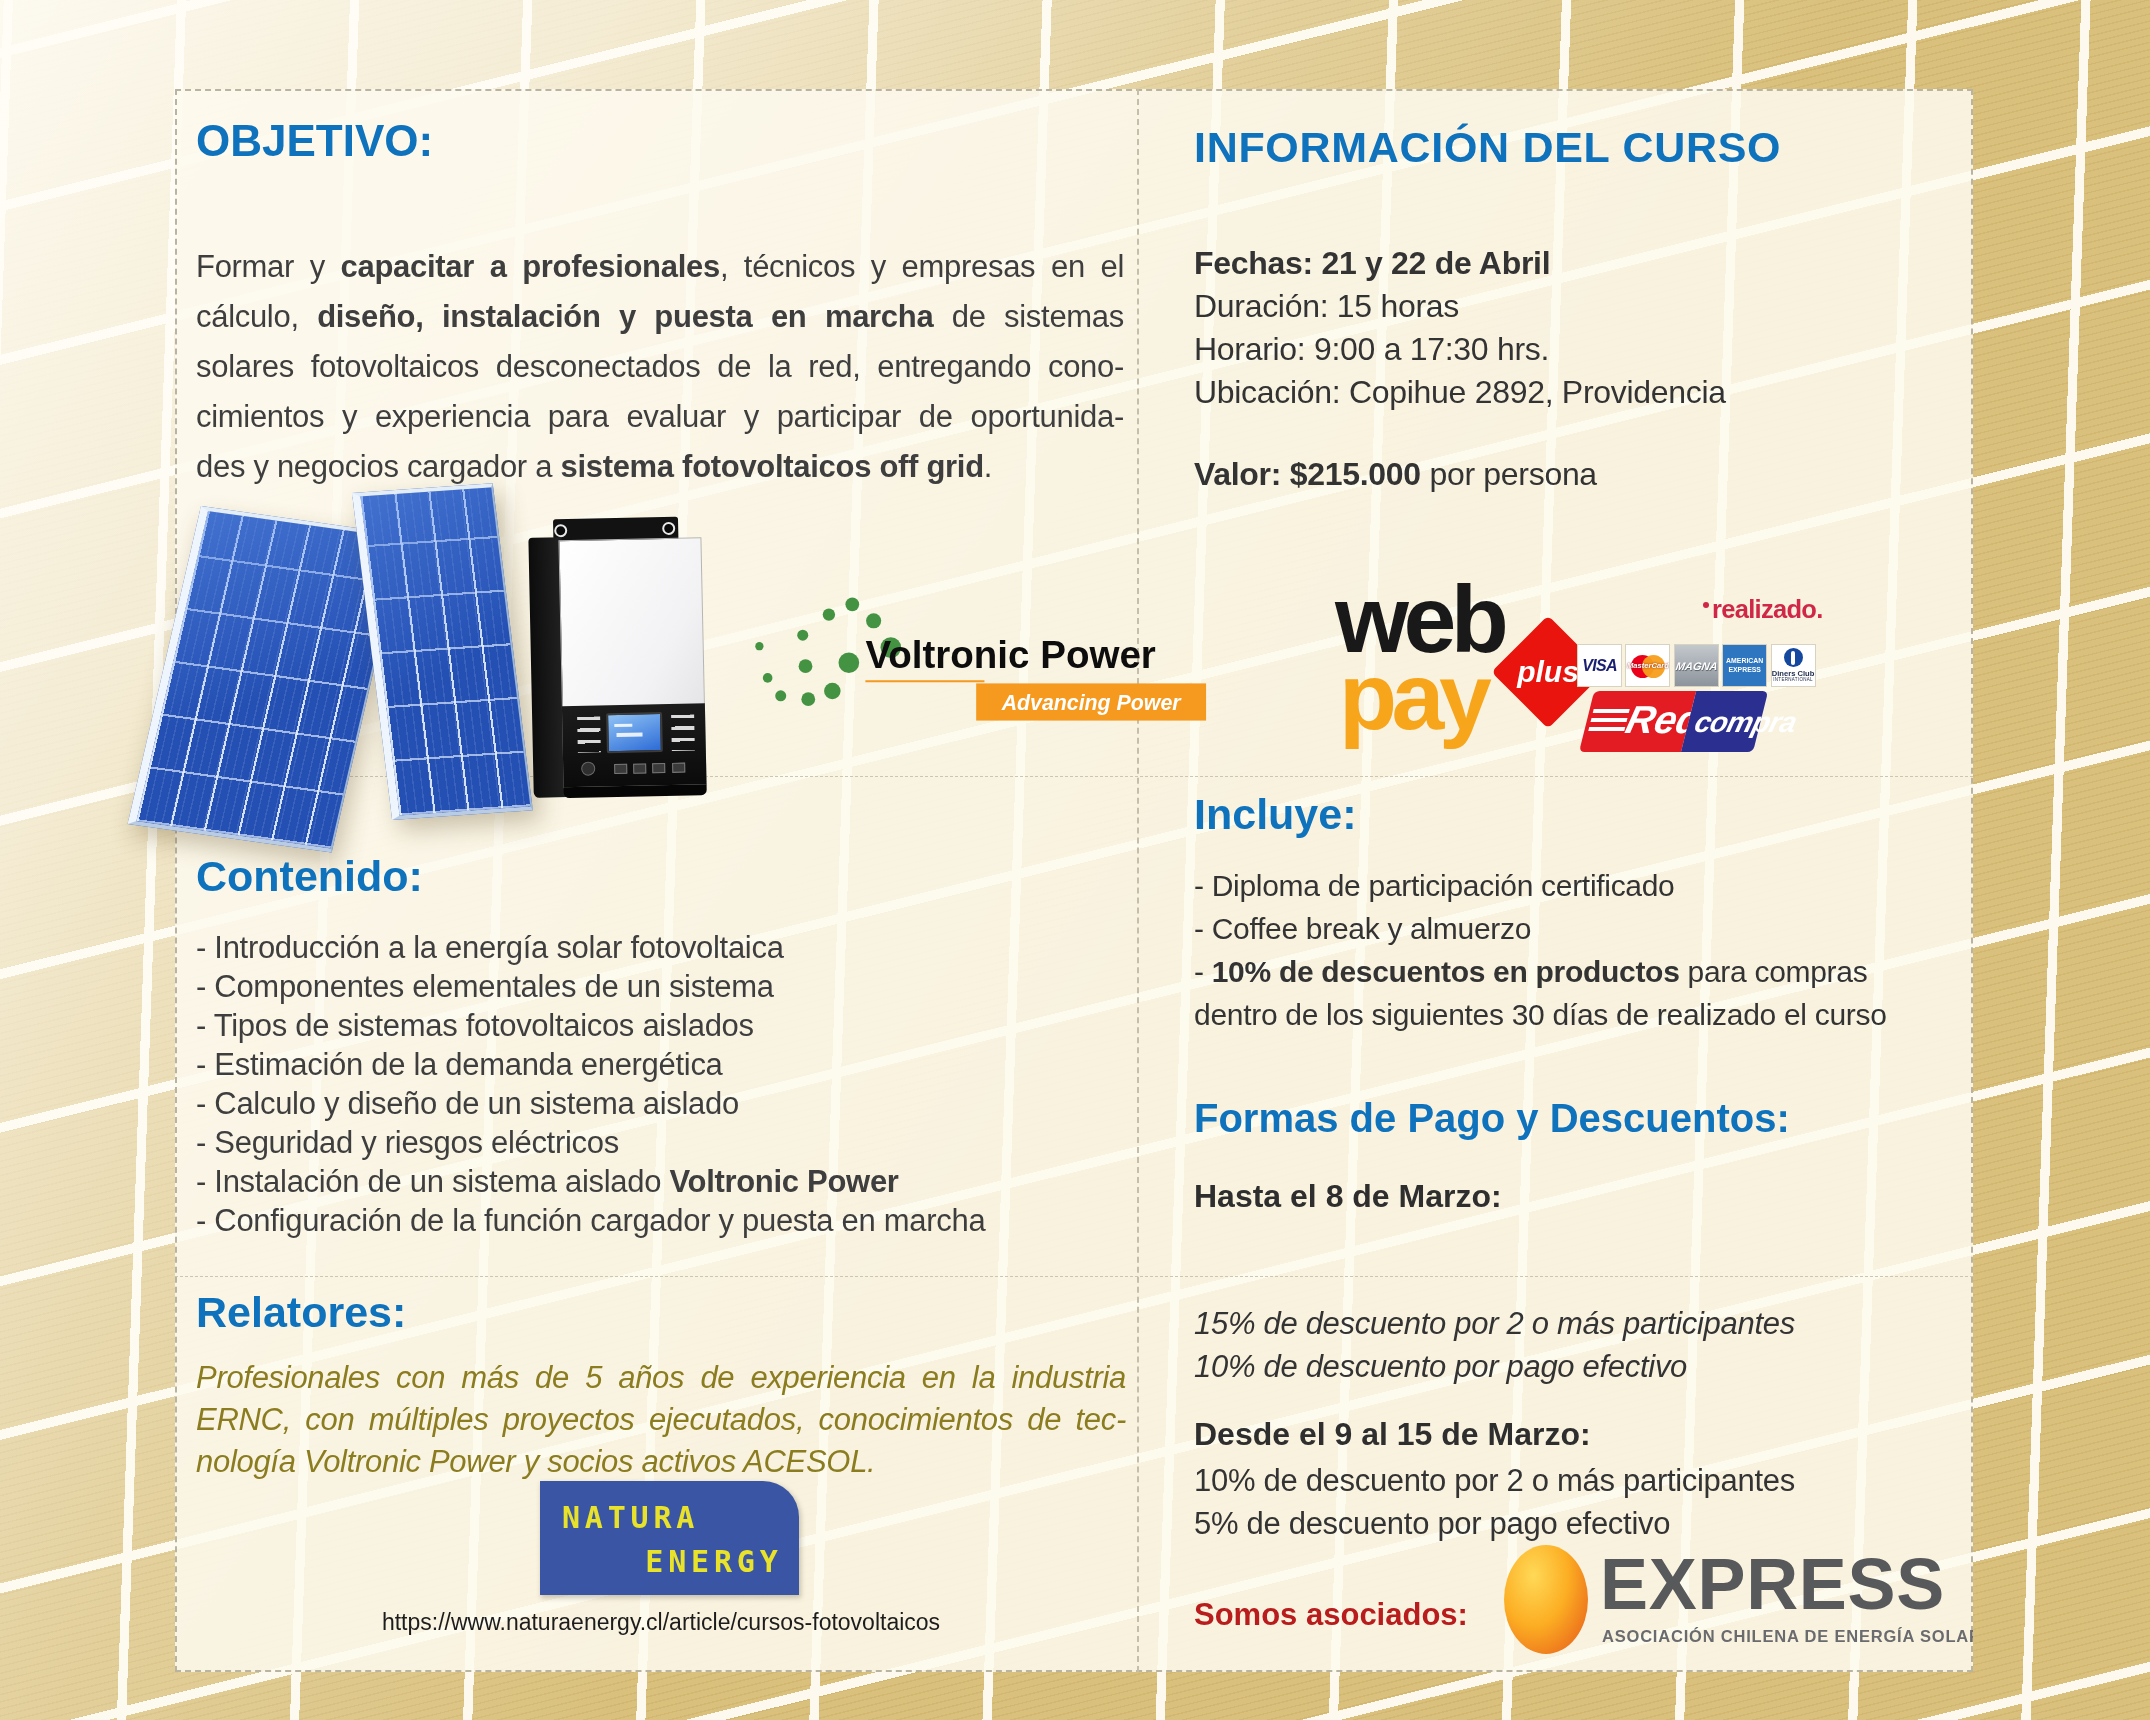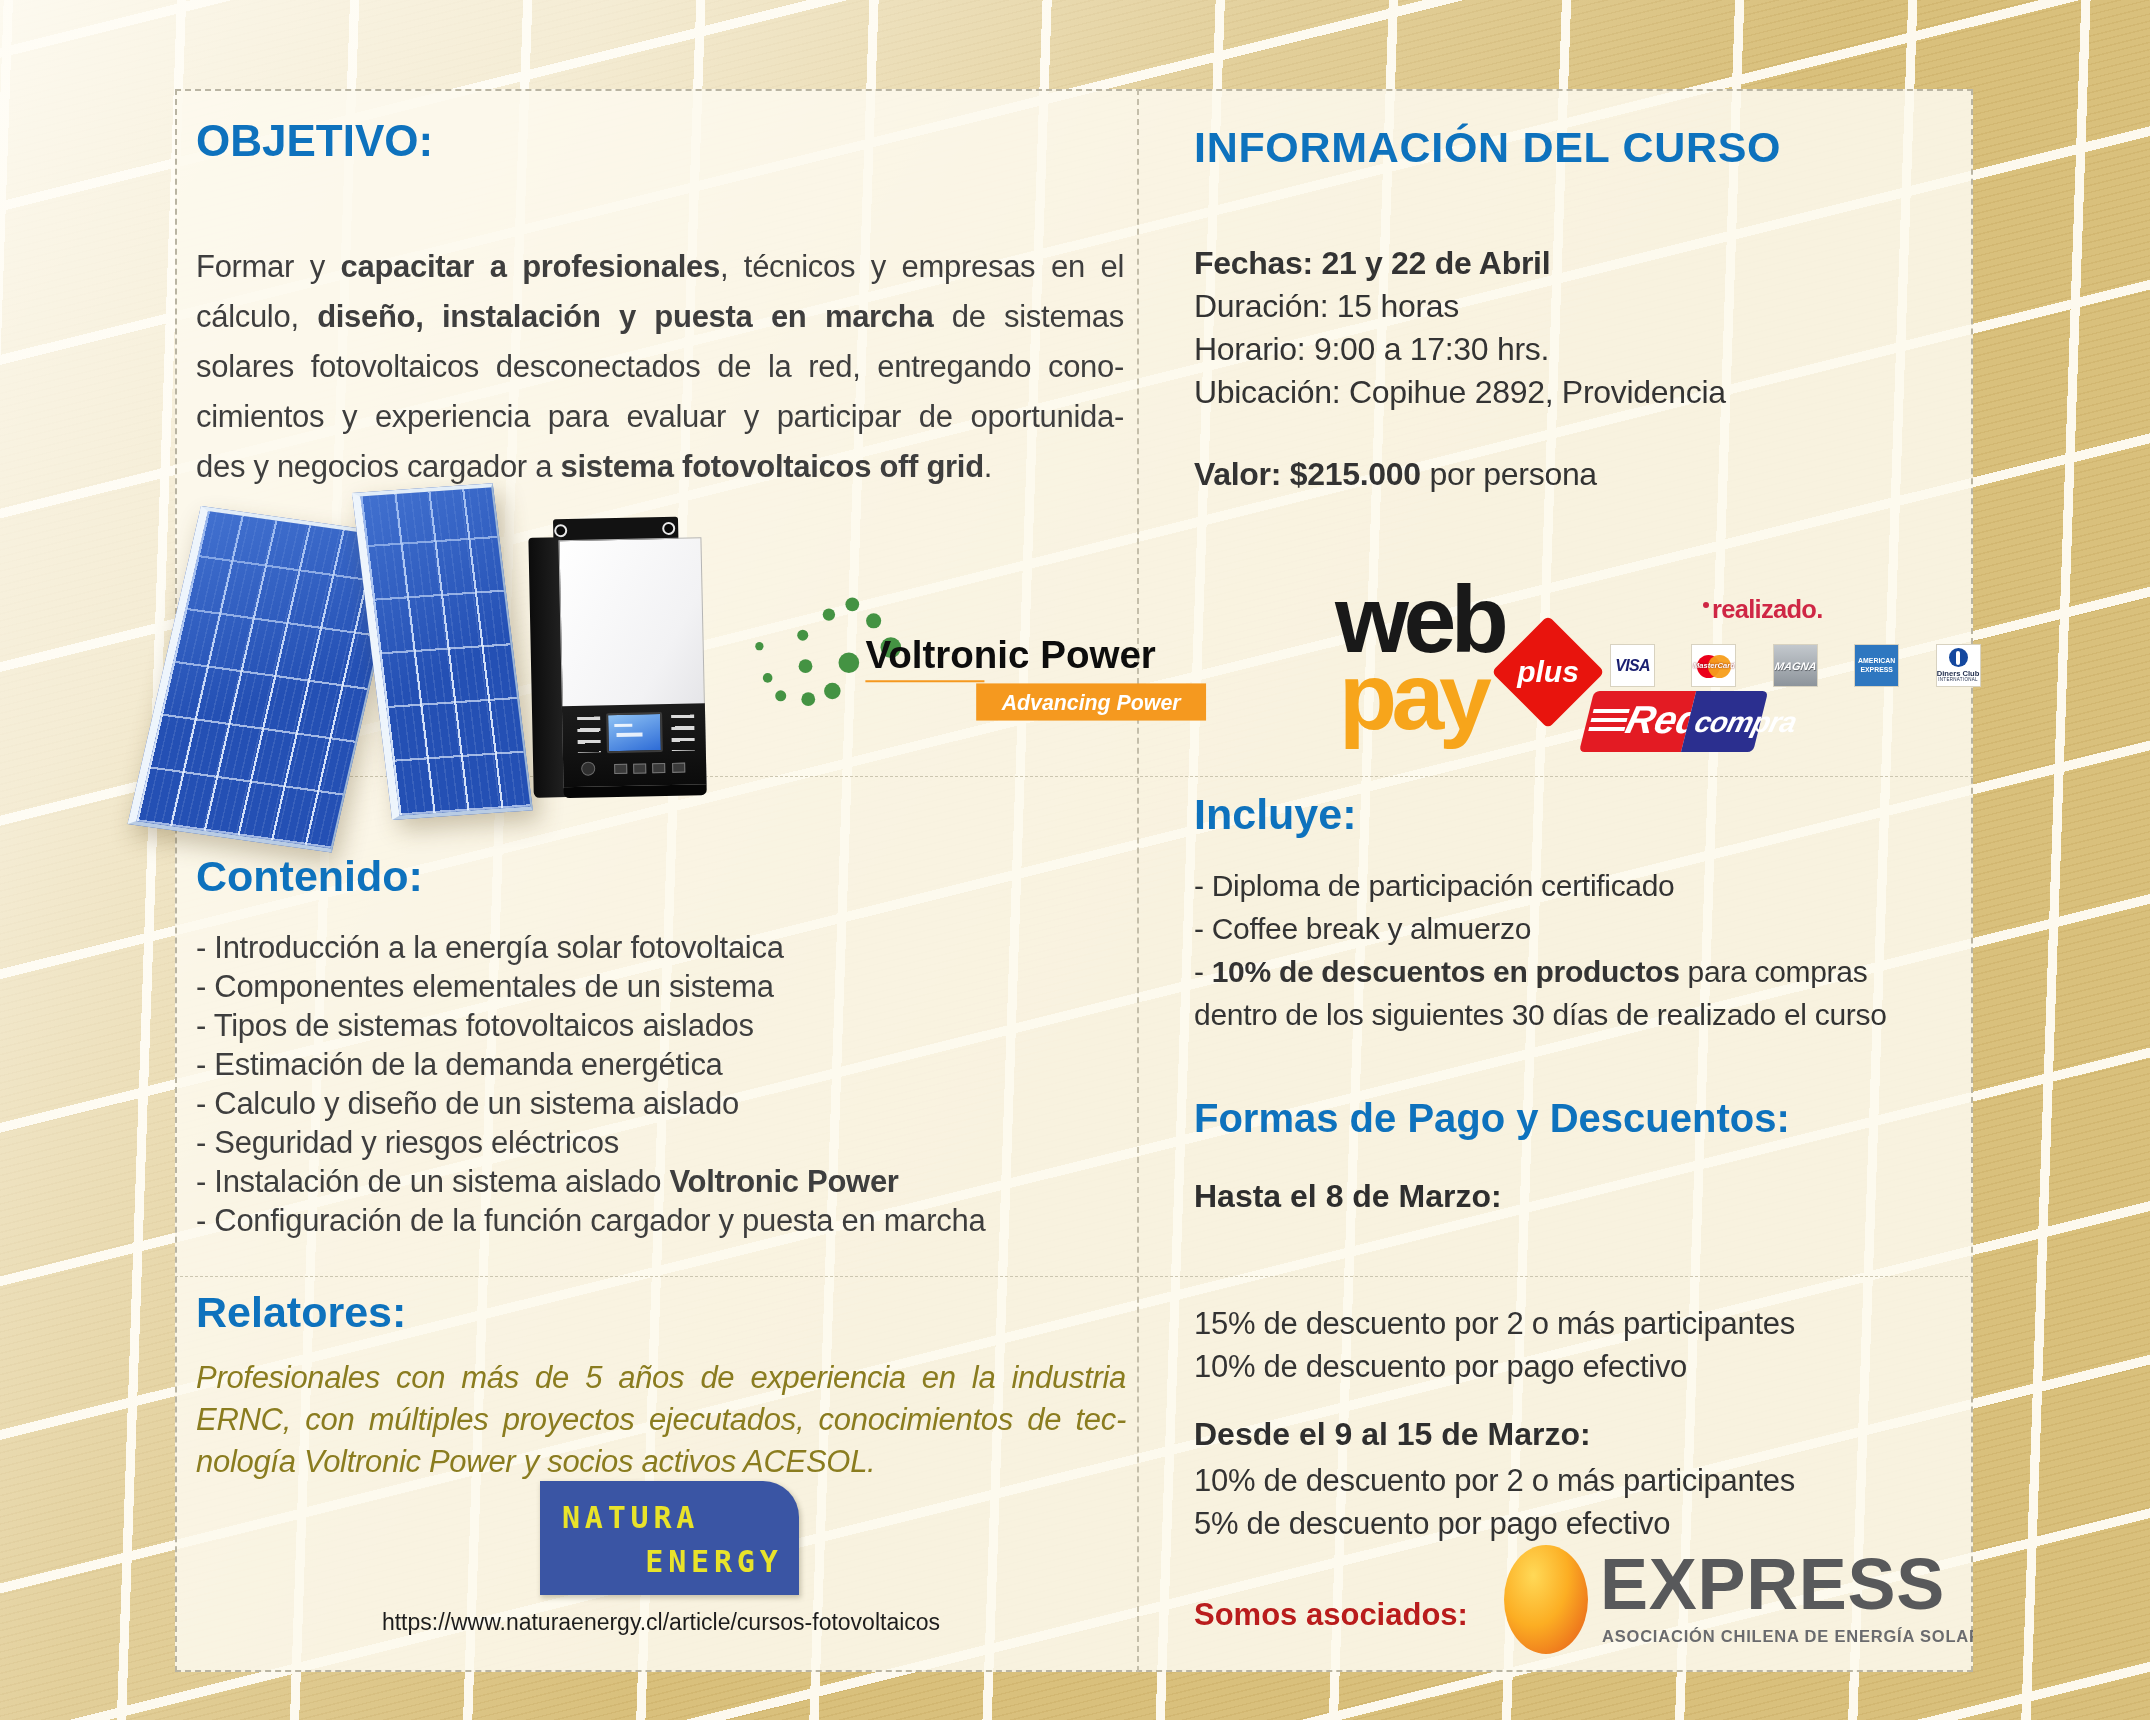--- a/index.html
+++ b/index.html
@@ -42,21 +42,21 @@
   #formas-title{left:1194px;top:1096px;font-size:40px;}
   #objetivo-par{left:196px;top:242px;width:928px;font-size:31px;line-height:50px;color:#3e3e3e;letter-spacing:-0.3px;}
   .just .line{text-align:justify;text-align-last:justify;}
   .just .line:last-child{text-align-last:left;}
   #contenido-list{left:196px;top:928px;width:943px;font-size:31px;line-height:39px;color:#3e3e3e;letter-spacing:-0.3px;}
   #relatores-par{left:196px;top:1357px;width:930px;font-size:31px;line-height:42px;color:#8a7c1f;font-style:italic;letter-spacing:-0.3px;}
   #course-details{left:1194px;top:242px;width:781px;font-size:32px;line-height:43px;color:#333;letter-spacing:-0.3px;}
   #valor-line{left:1194px;top:456px;font-size:32px;color:#333;letter-spacing:-0.3px;}
   #incluye-list{left:1194px;top:864px;width:785px;font-size:30px;line-height:43px;color:#333;letter-spacing:-0.3px;}
   #hasta-title{left:1194px;top:1178px;font-size:32px;font-weight:bold;color:#2e2e2e;}
-  #discounts-1{left:1194px;top:1302px;width:785px;font-size:31px;line-height:43px;color:#333;letter-spacing:-0.3px;}
+  #discounts-1{left:1194px;top:1302px;width:785px;font-size:31px;line-height:43px;color:#333;letter-spacing:-0.3px;font-style:italic;}
   #desde-title{left:1194px;top:1416px;font-size:32px;font-weight:bold;color:#2e2e2e;}
   #discounts-2{left:1194px;top:1459px;width:785px;font-size:31px;line-height:43px;color:#333;letter-spacing:-0.3px;}
   #somos-label{left:1194px;top:1597px;font-size:31px;font-weight:bold;color:#b91c1c;}
   #natura-url{left:196px;top:1609px;width:930px;text-align:center;font-size:23px;color:#1c1c1c;}
   
   .pv-panel{
     box-sizing:border-box;
     background-color:#2450b4;
     background-image:
       linear-gradient(155deg,rgba(90,140,230,0.55) 0%,rgba(30,70,160,0) 55%),
@@ -91,21 +91,21 @@
   #voltronic-logo{left:747px;top:582px;width:468px;height:145px;}
   
   #webpay-cluster{left:1335px;top:577px;width:647px;height:193px;}
   .wp-web{position:absolute;left:0;top:-5.5px;font-size:95px;line-height:1;font-weight:bold;letter-spacing:-5.5px;color:#191919;}
   .wp-pay{position:absolute;left:4.1px;top:72px;font-size:95px;line-height:1;font-weight:bold;letter-spacing:-5.5px;color:#f7a51b;}
   .wp-plus{position:absolute;left:173px;top:55px;width:80px;height:80px;background:#e8140d;transform:rotate(45deg);border-radius:5.5px;}
   .wp-plus span{position:absolute;inset:0;display:flex;align-items:center;justify-content:center;transform:rotate(-45deg);color:#fff;font-weight:bold;font-style:italic;font-size:30px;}
   .wp-transbank{position:absolute;left:368px;top:18px;font-size:25.5px;font-weight:bold;color:#cf2745;letter-spacing:-0.7px;}
   .wp-transbank::before{content:"";display:inline-block;width:6.2px;height:6.2px;border-radius:50%;background:#cf2745;margin-right:2.8px;vertical-align:9.6px;}
   .cards{position:absolute;left:242px;top:67px;display:flex;gap:3.4px;}
-  .card{width:45px;height:43px;background:#fff;border:0.7px solid #d8d2c0;box-sizing:border-box;display:flex;flex-direction:column;align-items:center;justify-content:center;position:relative;overflow:hidden;margin-left:33px;}
+  .card{width:45px;height:43px;background:#fff;border:0.7px solid #d8d2c0;box-sizing:border-box;display:flex;flex-direction:column;align-items:center;justify-content:center;position:relative;overflow:hidden;}
   .card.visa span{color:#1a1f71;font-style:italic;font-weight:bold;font-size:16px;letter-spacing:-0.7px;}
   .card.mc .c1,.card.mc .c2{position:absolute;top:9.6px;width:23px;height:23px;border-radius:50%;}
   .card.mc .c1{left:4.8px;background:#eb001b;}
   .card.mc .c2{right:4.8px;background:#f79e1b;opacity:0.95;}
   .card.mc span{position:relative;font-size:7.6px;color:#fff;font-style:italic;font-weight:bold;text-shadow:0 0 2.1px #7a1010;}
   .card.magna{background:linear-gradient(180deg,#c3c8cd,#8d949b);}
   .card.magna span{color:#fff;font-style:italic;font-weight:bold;font-size:11px;transform:skewX(-10deg);text-shadow:0.7px 0.7px 0.7px #5c6167;}
   .card.amex{background:#2e77c0;}
   .card.amex span{color:#fff;font-weight:bold;font-size:6.9px;line-height:8.3px;text-align:center;}
   .card.diners .circ{width:19px;height:19px;border-radius:50%;background:#14489f;position:relative;margin-bottom:2.1px;}

